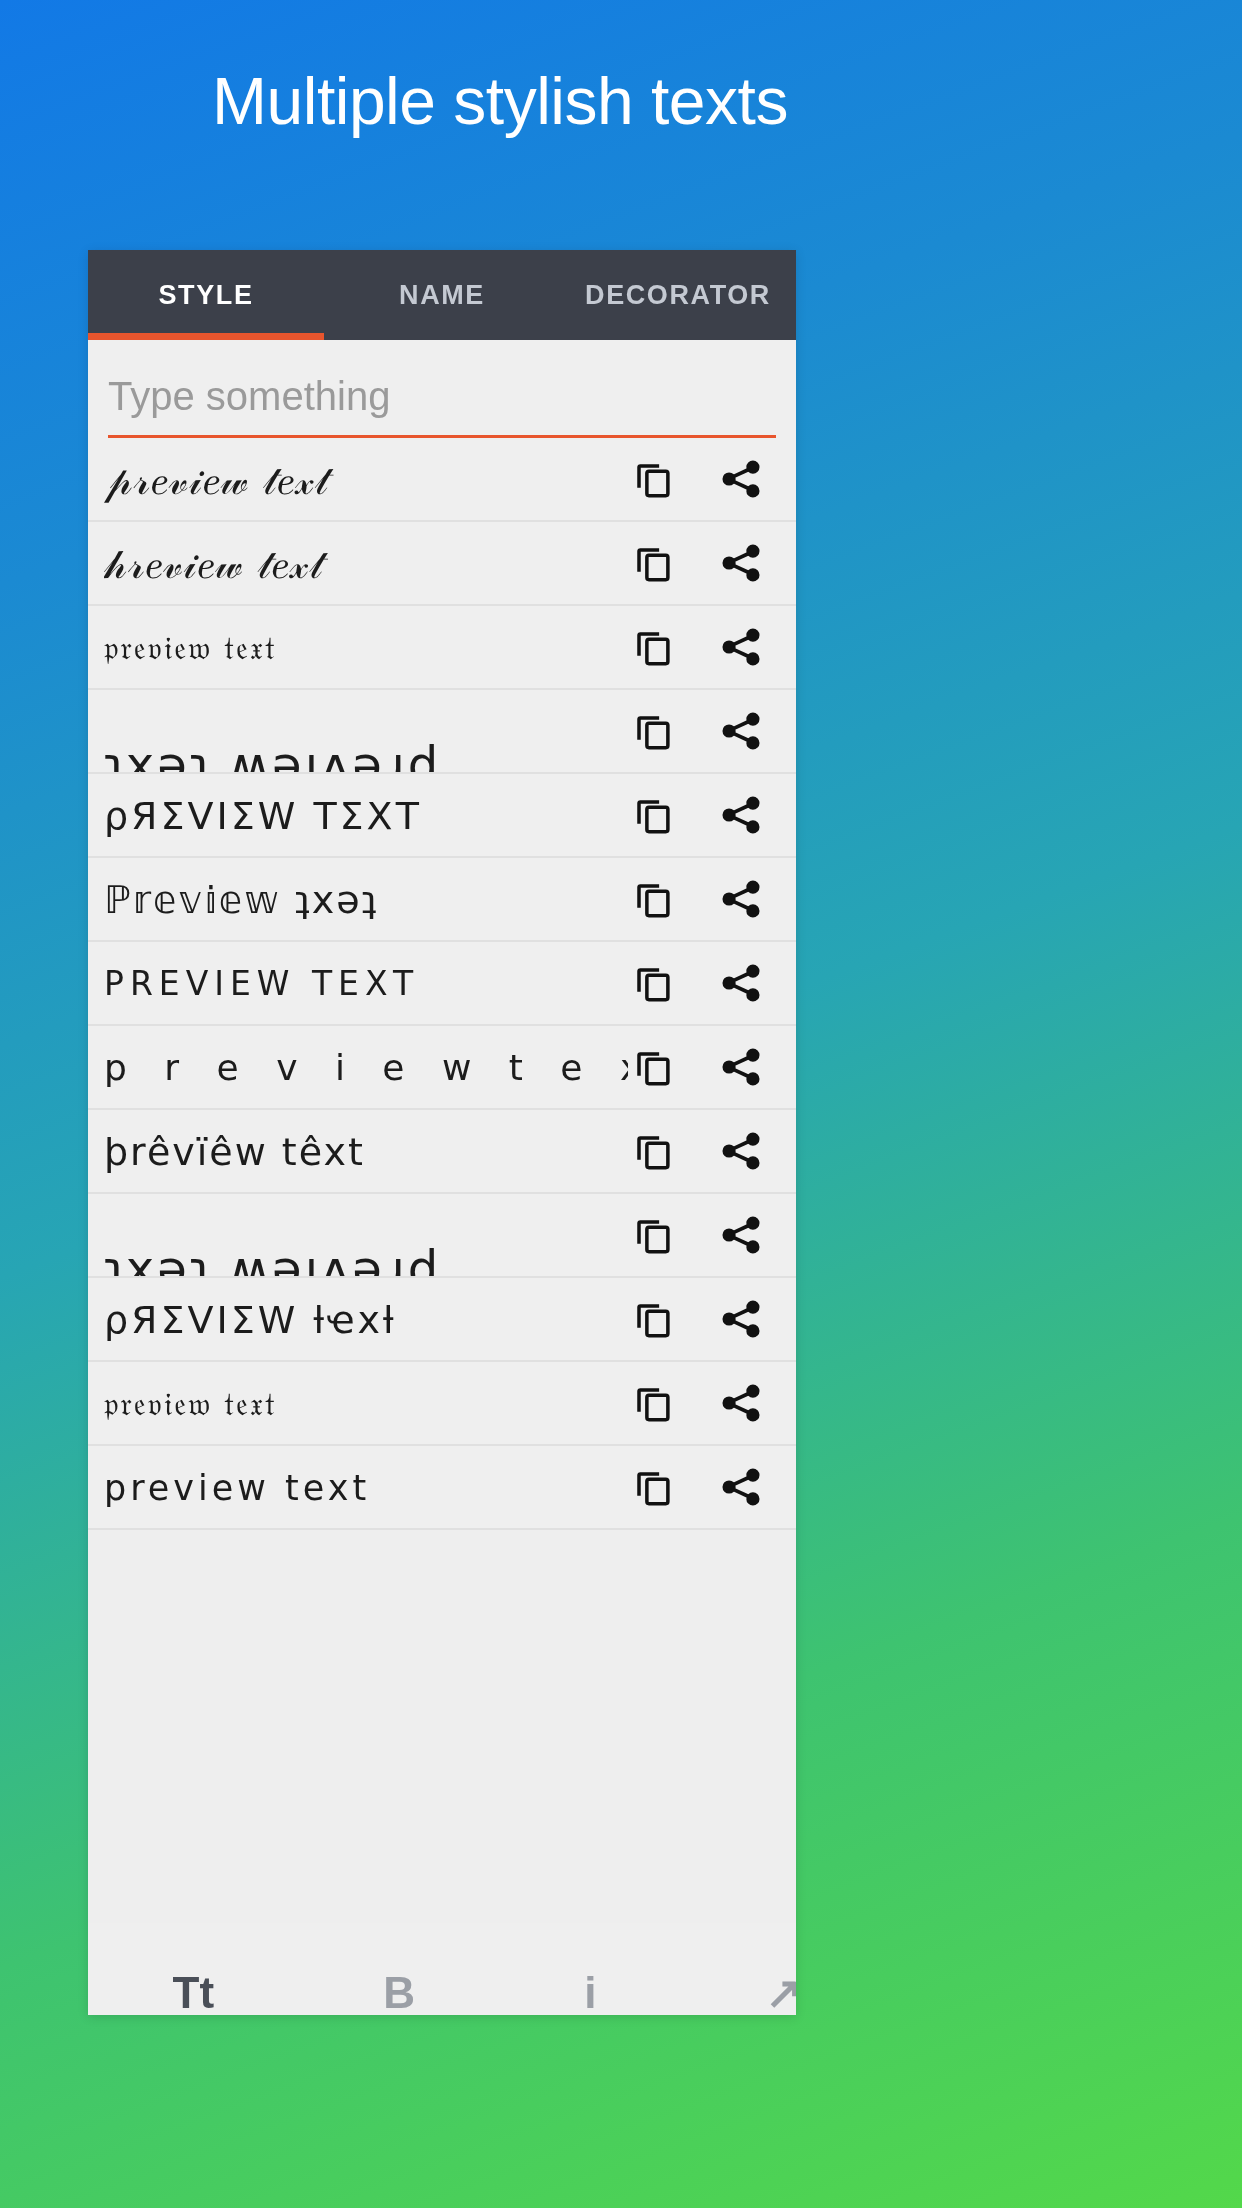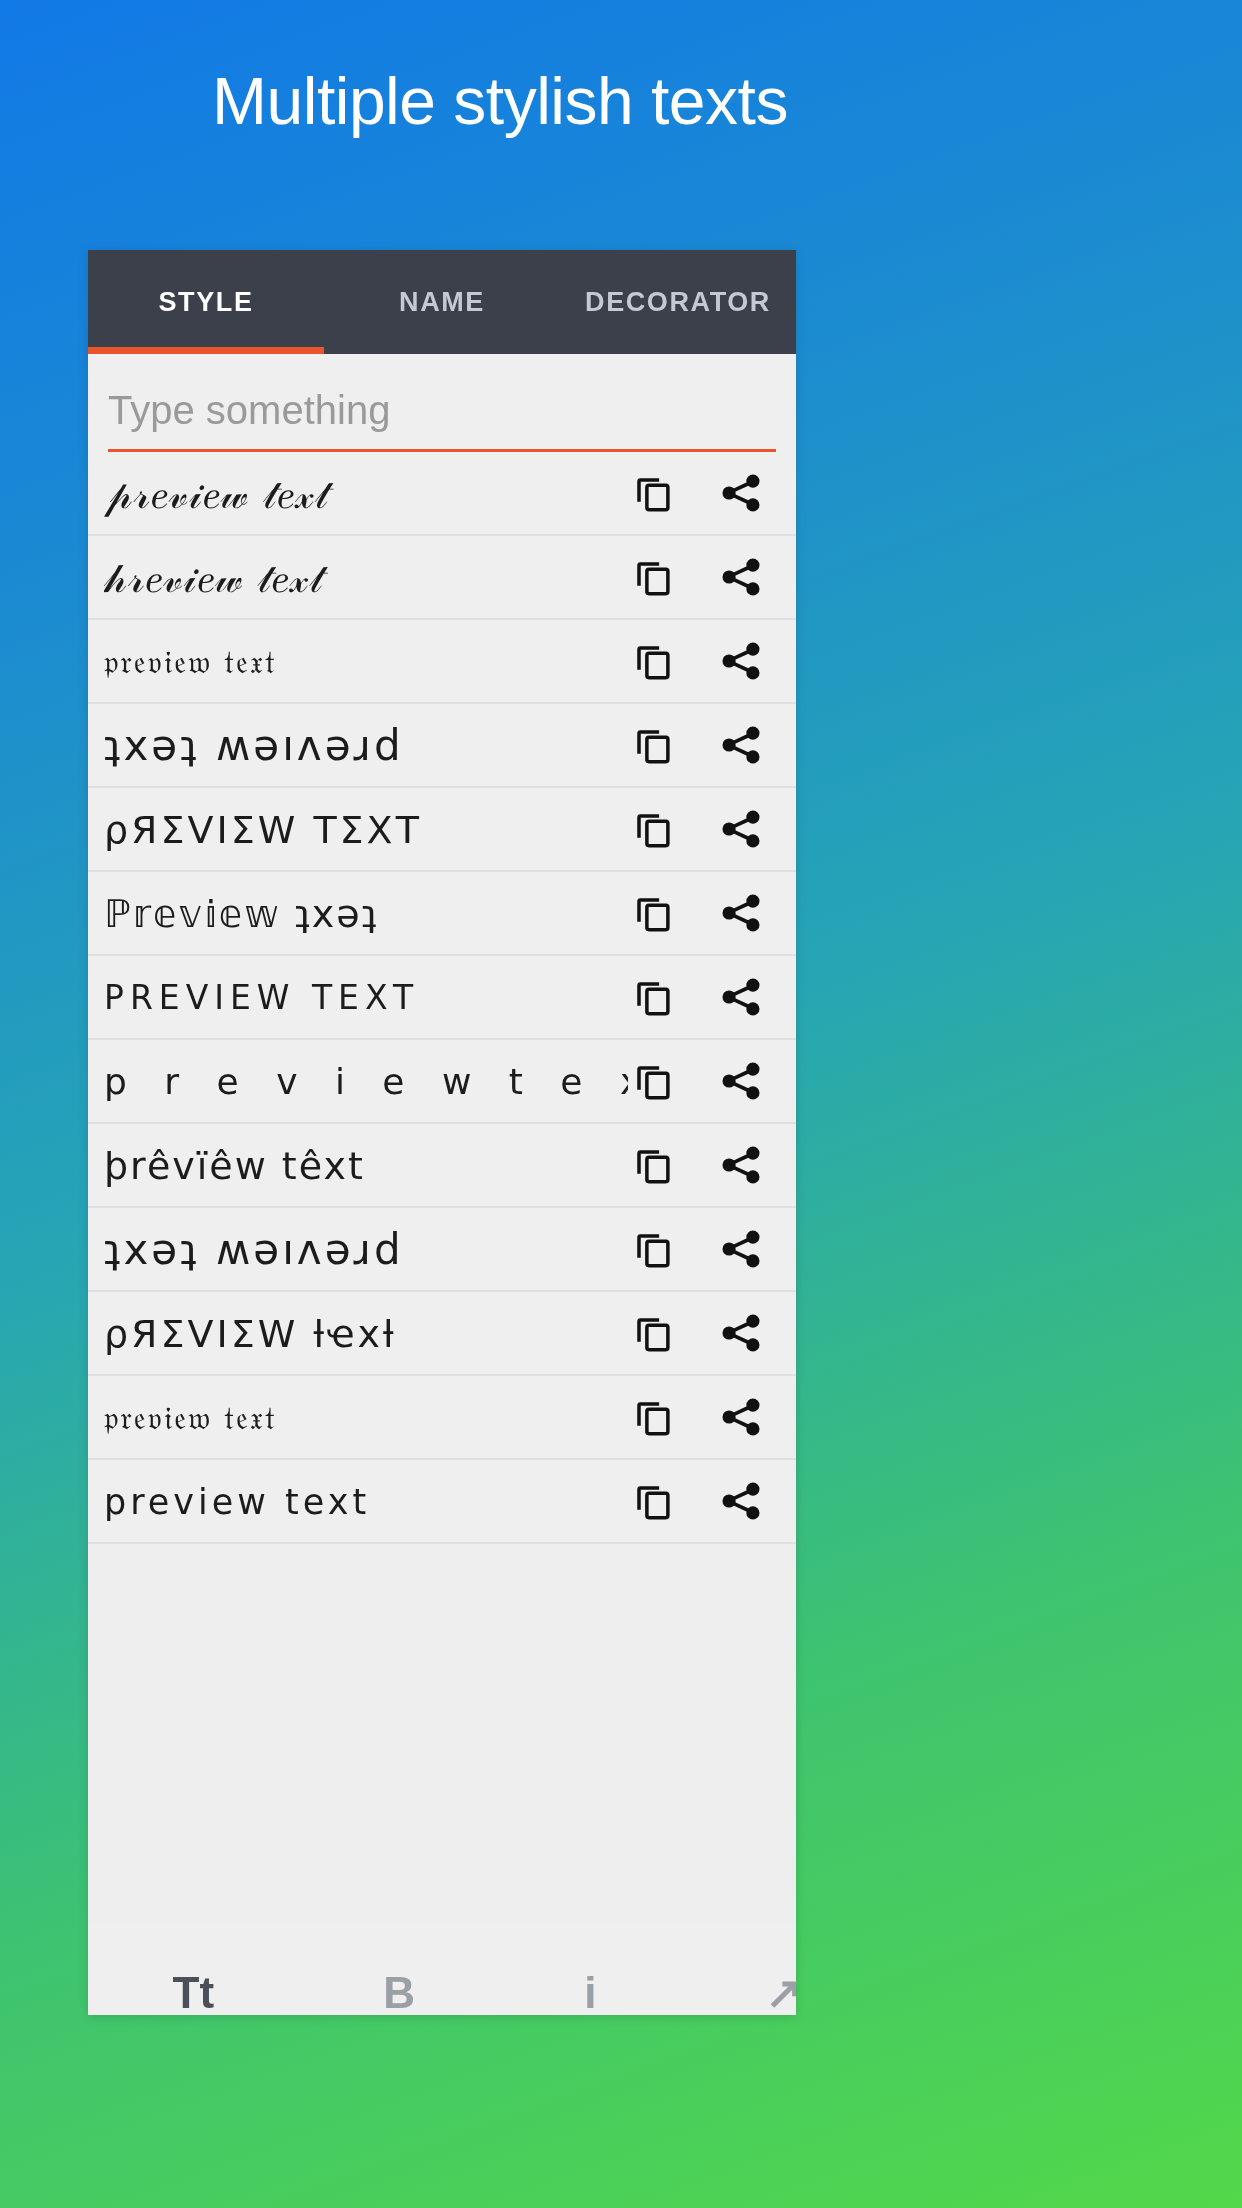--- a/index.html
+++ b/index.html
@@ -28,21 +28,21 @@
     position:absolute;
     left:88px; top:250px;
     width:708px; height:1765px;
     overflow:hidden;
     background:#eeeeee;
     box-shadow:0 2px 10px rgba(0,0,0,0.13);
   }
 
   
   .tabbar {
-    height:104px;
+    height:90px;
     background:#3c404a;
     display:flex;
     align-items:center;
     position:relative;
   }
   .tab {
     flex:1 1 0;
     text-align:center;
     font-size:27px;
     font-weight:bold;
@@ -103,21 +103,21 @@
   .icon-btn {
     width:50px; height:50px;
     display:flex; align-items:center; justify-content:center;
     cursor:pointer;
   }
   .icon-btn svg { display:block; }
 
   
   .s-script   { font-size:40px; letter-spacing:1px; }
   .s-fraktur  { font-size:32px; letter-spacing:2px; }
-  .s-flip     { font-size:42px; letter-spacing:3px; }
+  .s-flip     { font-size:48px; letter-spacing:3px;margin-top:32px; }
   .s-greek    { font-size:38px; letter-spacing:3px; }
   .s-outline  { font-size:38px; letter-spacing:2px; }
   .s-smallcap { font-size:33px; letter-spacing:6px; }
   .s-wide     { font-size:36px; letter-spacing:13px; }
   .s-accent   { font-size:38px; letter-spacing:2px; }
   .s-mono     { font-size:35px; letter-spacing:4px; }
 
   
   .bottomnav {
     position:absolute;

